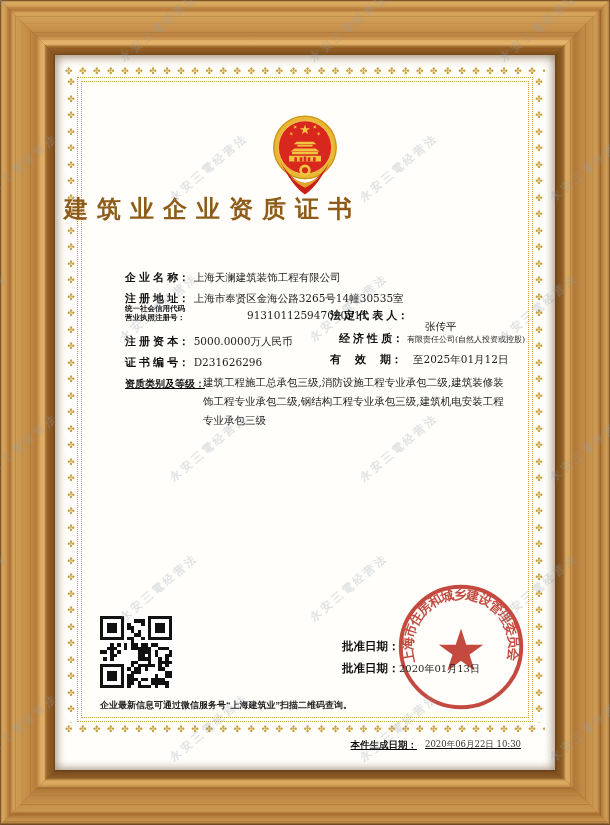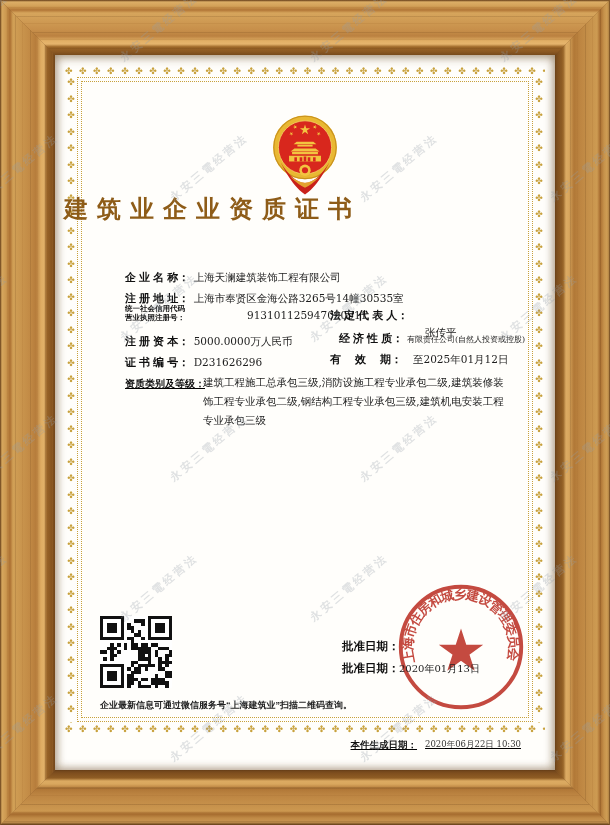--- a/index.html
+++ b/index.html
@@ -160,21 +160,21 @@
     <span class="val">上海市奉贤区金海公路3265号14幢30535室</span>
   </div>
 
   <div class="fld" style="left:70px;top:249px;width:400px;">
     <span class="lbl2line" style="left:0;top:0;">
       <span>统一社会信用代码</span><br>
       <span>营业执照注册号：</span>
     </span>
     <span class="val" style="position:absolute;left:78px;top:5px;margin-left:44px;">913101125947090911</span>
     <span class="lbl" style="position:absolute;left:205px;top:4px;">法 定 代 表 人：</span>
-    <span class="val" style="position:absolute;left:300px;top:22px;font-family:Liberation Serif, serif;">张传平</span>
+    <span class="val" style="position:absolute;left:300px;top:16px;font-family:Liberation Serif, serif;">张传平</span>
   </div>
 
   <div class="fld" style="left:70px;top:276px;width:400px;">
     <span class="lbl">注 册 资 本：</span>
     <span class="val">5000.0000万人民币</span>
     <span class="lbl" style="position:absolute;left:214px;top:0;">经 济 性 质：</span>
     <span class="val val-sm" style="position:absolute;left:282px;top:3px;">有限责任公司(自然人投资或控股)</span>
   </div>
 
   <div class="fld" style="left:70px;top:297px;width:400px;">

